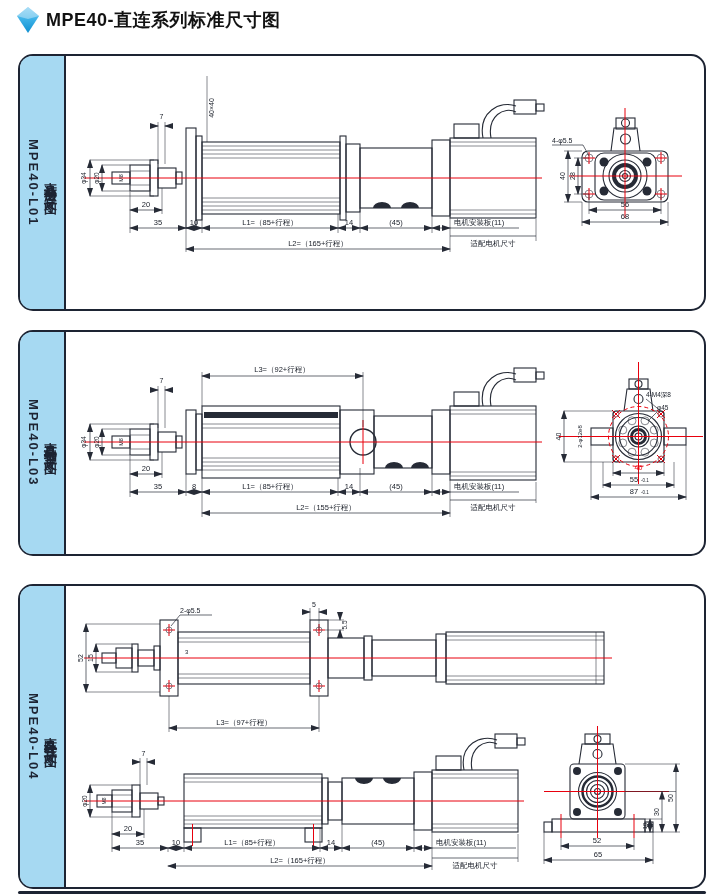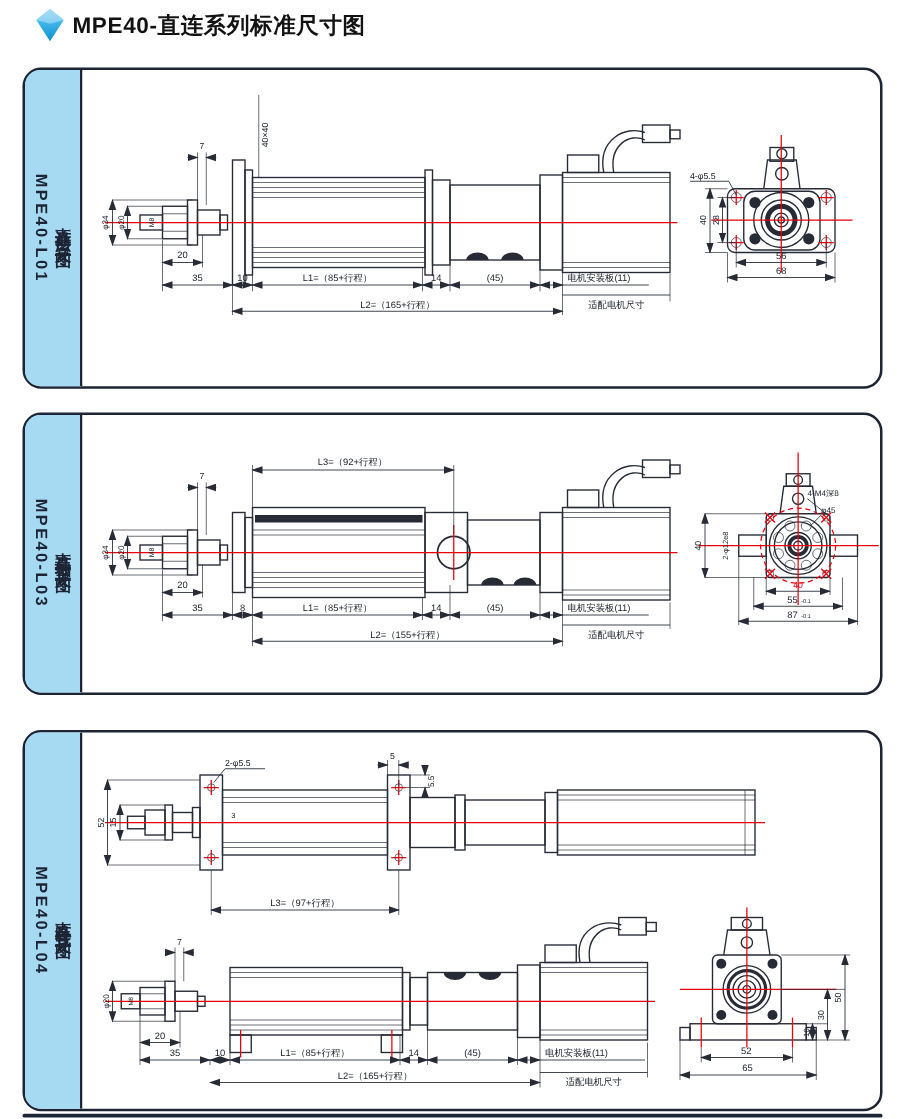--- a/index.html
+++ b/index.html
@@ -1,19 +1,19 @@
 <!DOCTYPE html>
 <html><head>
 <meta charset="utf-8">
 <style>
   html,body{margin:0;padding:0;}
   body{width:724px;height:895px;position:relative;background:#ffffff;overflow:hidden;
        font-family:"Liberation Sans",sans-serif;}
   
-  .hdr{position:absolute;left:12px;top:0;width:580px;height:46px;}
+  .hdr{position:absolute;left:0;top:0;width:580px;height:46px;}
   .diamond{position:absolute;left:16px;top:6px;}
   .title{position:absolute;left:46px;top:8px;font-size:18px;font-weight:bold;color:#121212;letter-spacing:.5px;}
   .note{position:absolute;left:264px;top:15px;font-size:10px;font-weight:bold;color:#e8000d;}
   
   .panel{position:absolute;left:18px;width:688px;border:2.5px solid #1d2433;border-radius:15px;background:#fff;box-sizing:border-box;}
   .tab{position:absolute;left:0;top:0;bottom:0;width:44px;background:#a6d9f2;border-right:2.5px solid #1d2433;
        border-radius:12px 0 0 12px;display:flex;align-items:center;justify-content:center;}
   .tabtxt{writing-mode:vertical-rl;text-orientation:mixed;font-size:13px;font-weight:bold;color:#1d2433;
           letter-spacing:2px;line-height:17px;text-align:center;}
   .tabtxt span{display:block;}

